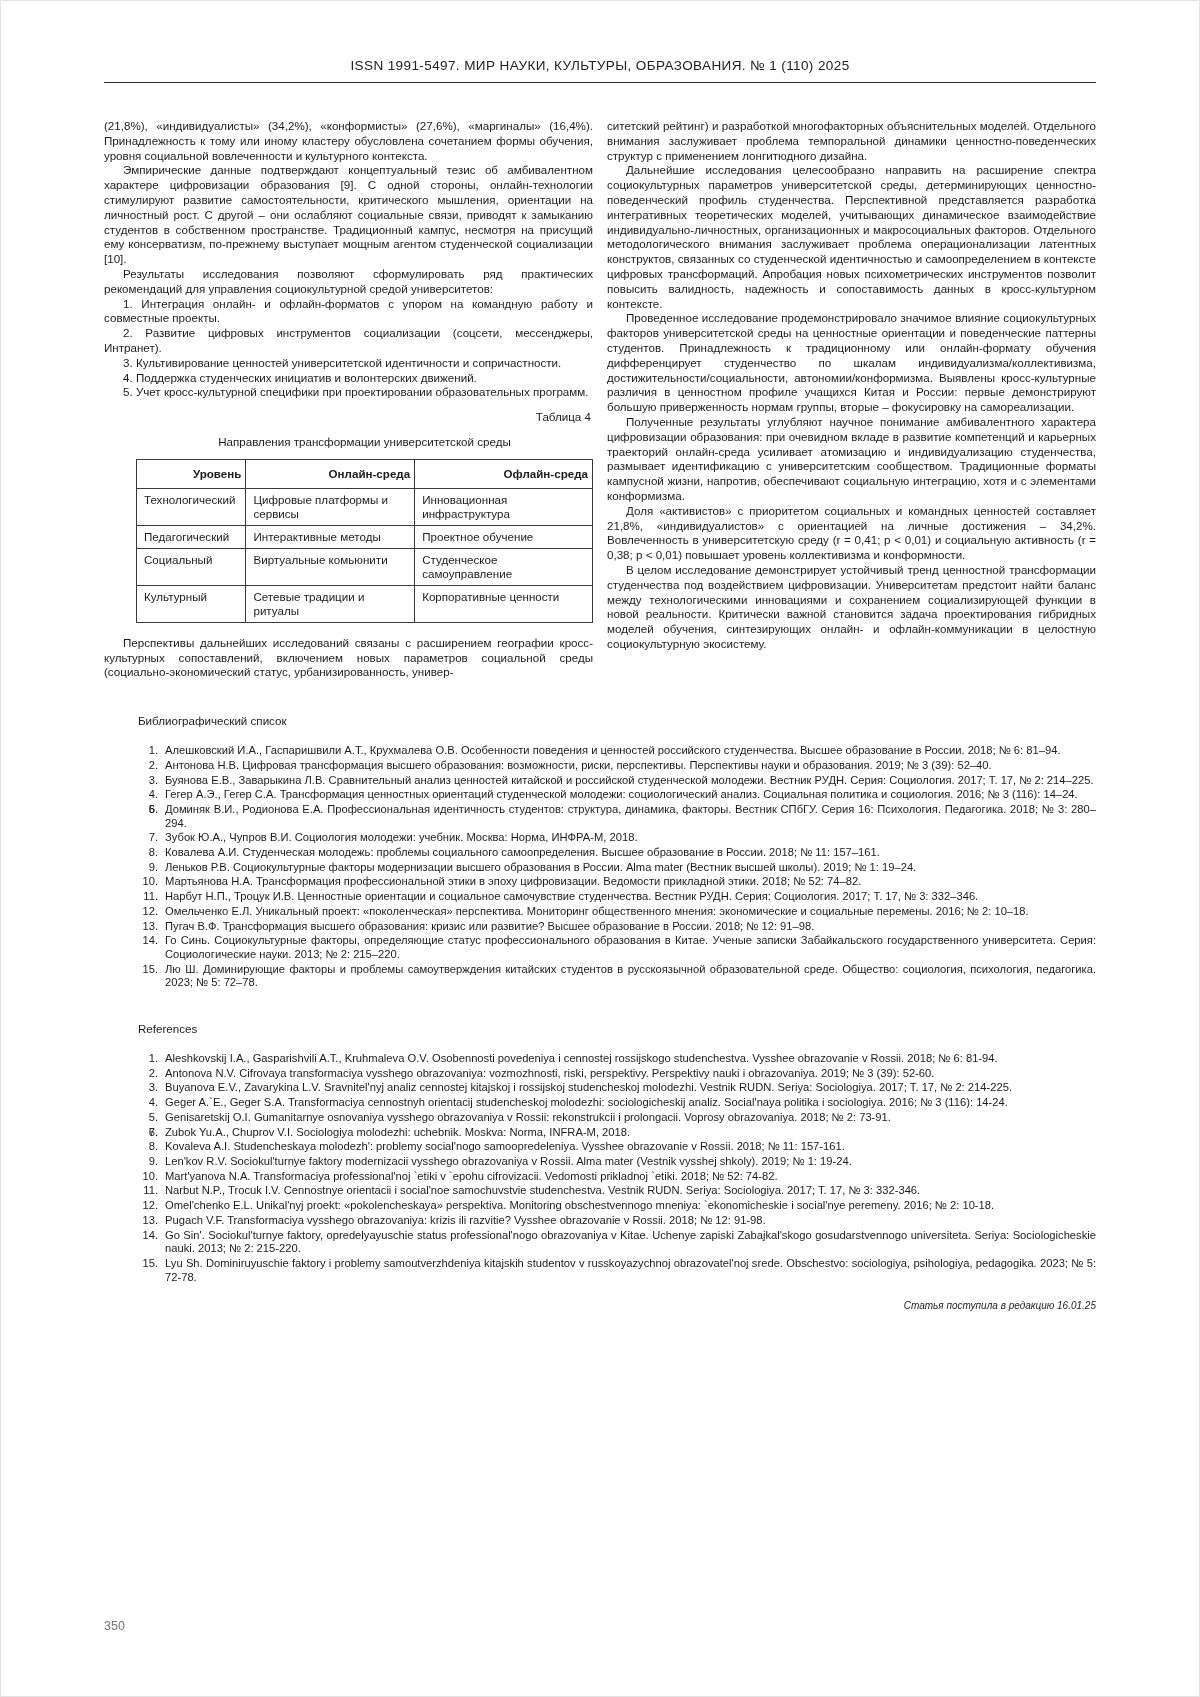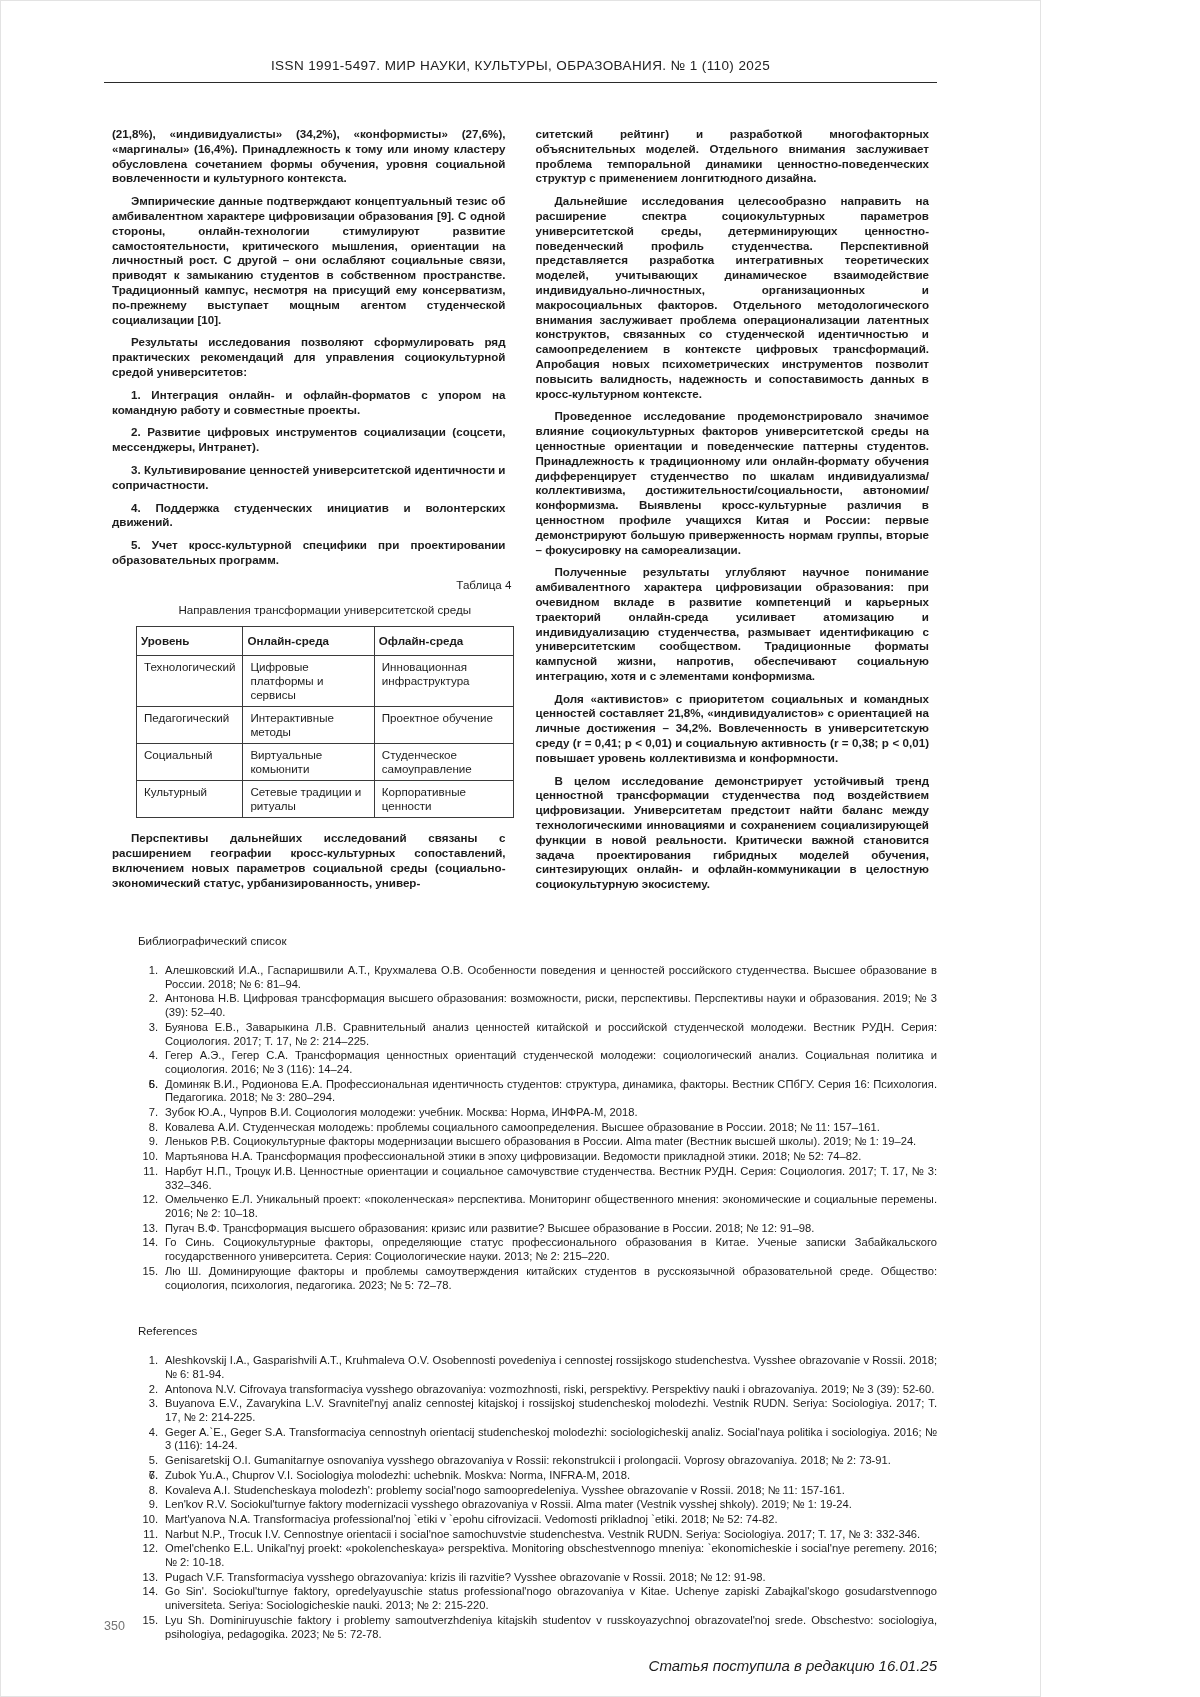--- a/index.html
+++ b/index.html
@@ -1,52 +1,52 @@
 <!DOCTYPE html>
 <html lang="ru"><head>
 <meta charset="utf-8">
 <style>
   * { box-sizing: border-box; }
   html, body { margin: 0; padding: 0; background: #ffffff; }
   .page {
-    width: 1041px; height: 1697px; position: relative; background: #fff;
+    width: 1200px; height: 1697px; position: relative; background: #fff;
     font-family: "Liberation Sans", sans-serif; color: #1c1c1c;
     padding: 58px 104px 0 104px;
     box-shadow: inset 0 0 0 1px #e3e3e3;
     overflow: hidden;
   }
   .header {
     text-align: center; font-size: 13.5px; letter-spacing: 0.4px;
     padding-bottom: 9px; border-bottom: 1px solid #2a2a2a; color: #222;
   }
   .body-columns { display: flex; gap: 14px; margin-top: 36px; }
   .col { width: 50%; font-size: 11.6px; line-height: 14.8px; text-align: justify; }
-  p.para { margin: 8px; text-indent: 19px; font-weight: bold; }
+  p.para { margin: 0; text-indent: 19px; }
   .flow-start p.para:first-of-type { text-indent: 0; }
 
   .table-block { margin-top: 10px; padding-left: 32px; }
   .table-label { text-align: right; font-size: 11.6px; margin: 8px 2px 0 0; }
   .table-caption { text-align: center; font-size: 11.6px; margin: 10px 0 9px 0; }
   table.data { width: 100%; border-collapse: collapse; font-size: 11.6px; line-height: 14px; }
   table.data th, table.data td { border: 1px solid #3a3a3a; padding: 4px 7px; vertical-align: top; text-align: left; }
-  table.data th { text-align: left; font-weight: bold; padding: 7px 4px; }
+  table.data th { text-align: right; font-weight: bold; padding: 7px 4px; }
   table.data col.c1 { width: 24%; }
   table.data col.c2 { width: 37%; }
   table.data col.c3 { width: 39%; }
   .after-table { margin-top: 13px; }
 
   .refs-section { margin-top: 34px; padding-left: 34px; }
   .refs-title { font-size: 11.6px; margin: 0 0 17px 0; font-weight: normal; }
   .refs-list { font-size: 11.2px; line-height: 13.7px; }
   .ref-item { position: relative; padding-left: 27px; text-align: justify; margin-bottom: 1px; }
   .ref-num { position: absolute; left: 0; top: 0; width: 20px; text-align: right; }
   .refs-section + .refs-section { margin-top: 32px; }
 
   .received-note {
-    text-align: right; font-style: italic; font-size: 15px; margin-top: 16px;
+    text-align: right; font-style: italic; font-size: 10px; margin-top: 16px;
   }
   .page-number {
     position: absolute; left: 104px; bottom: 64px; font-size: 12.5px; color: #737373;
   }
 </style>
 </head>
 <body>
 
 <div class="page">
 

